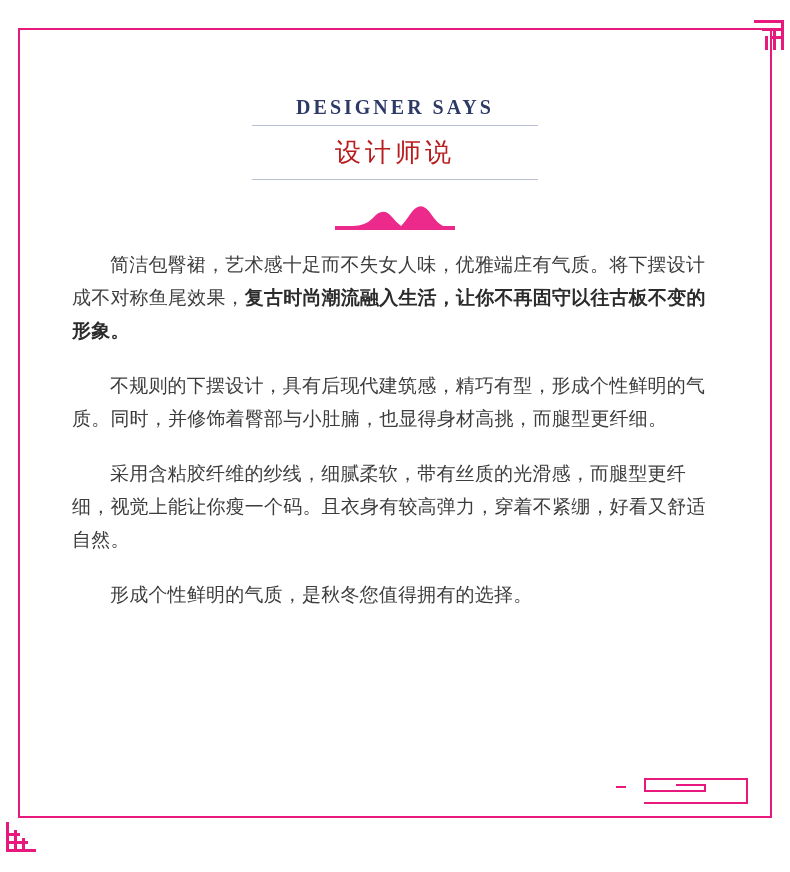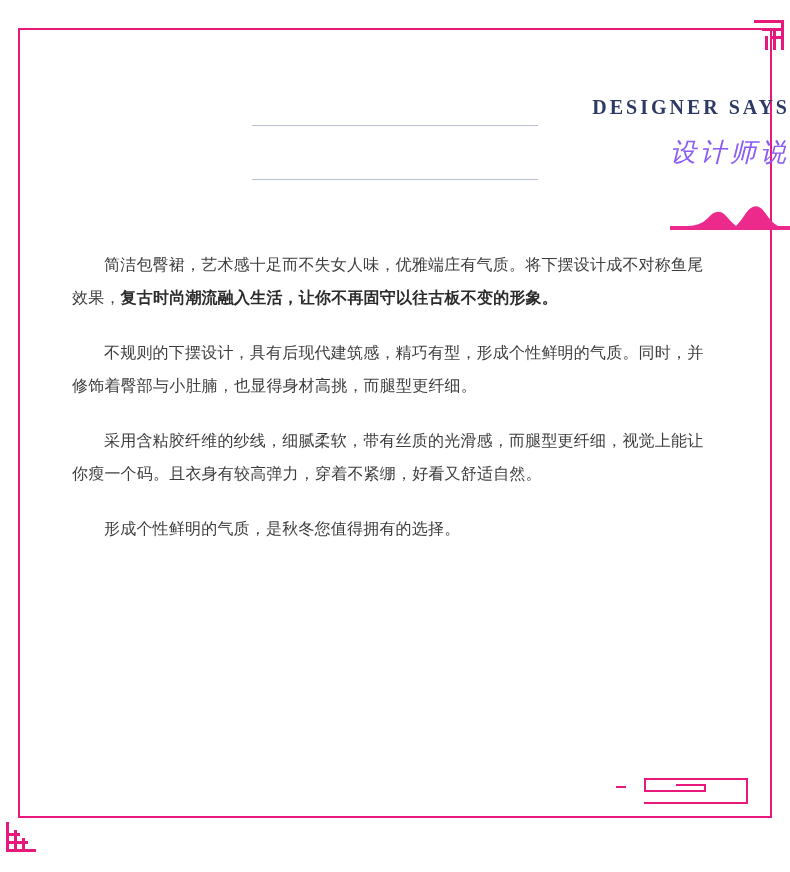--- a/index.html
+++ b/index.html
@@ -74,42 +74,41 @@
   .fl-e { left: 28px; top: 14px; width: 62px; height: 2px; }
   .fl-f { left: 88px; top: 8px; width: 2px; height: 8px; }
   .fl-g { left: 60px; top: 8px; width: 30px; height: 2px; }
 
   
   .header {
     position: absolute;
     left: 0;
     top: 96px;
     width: 100%;
-    text-align: right;
+    text-align: center;
   }
   .header-en {
     font-family: "Liberation Serif", serif;
     font-size: 20px;
     letter-spacing: 3px;
     color: #2e3a66;
     font-weight: bold;
     margin: 0 0 6px 0;
   }
   .header-rule {
     width: 286px;
     height: 1px;
     background: #b9c0d4;
     margin: 0 auto;
   }
   .header-cn {
     font-size: 26px;
-    color: #8b5cf6;
+    color: #b91c1c;
     letter-spacing: 4px;
     margin: 9px 0 9px 0;
-    font-style: italic;
   }
   .header-rule-2 {
     width: 286px;
     height: 1px;
     background: #b9c0d4;
     margin: 0 auto;
   }
   .header-mark {
     margin: 16px auto 0 auto;
     width: 120px;
@@ -117,21 +116,21 @@
   }
 
   
   .content {
     position: absolute;
     left: 72px;
     top: 248px;
     width: 646px;
   }
   .para {
-    font-size: 16px;
+    font-size: 19px;
     line-height: 33px;
     color: #3d3d3d;
     margin: 0 0 22px 0;
     text-indent: 2em;
     letter-spacing: 0.2px;
   }
   .para b { font-weight: bold; color: #2b2b2b; }
 </style>
 </head>
 <body>

